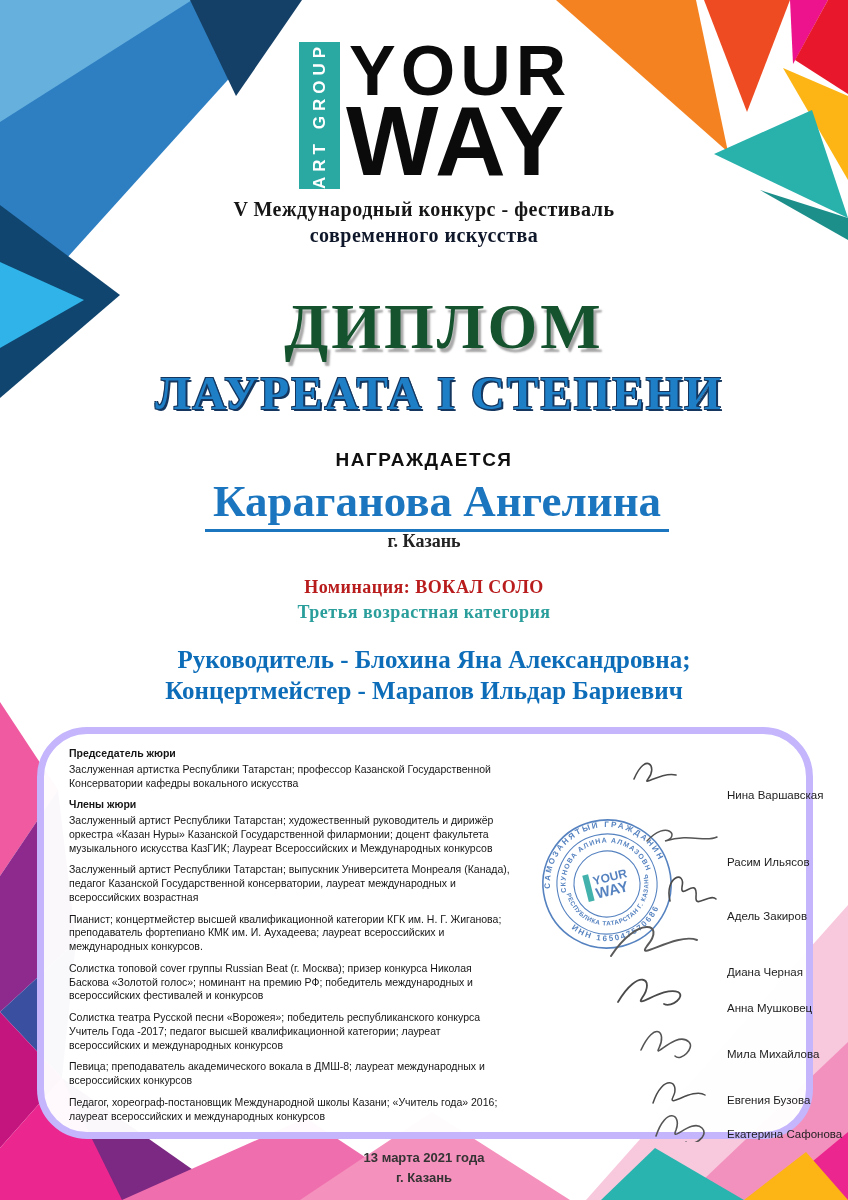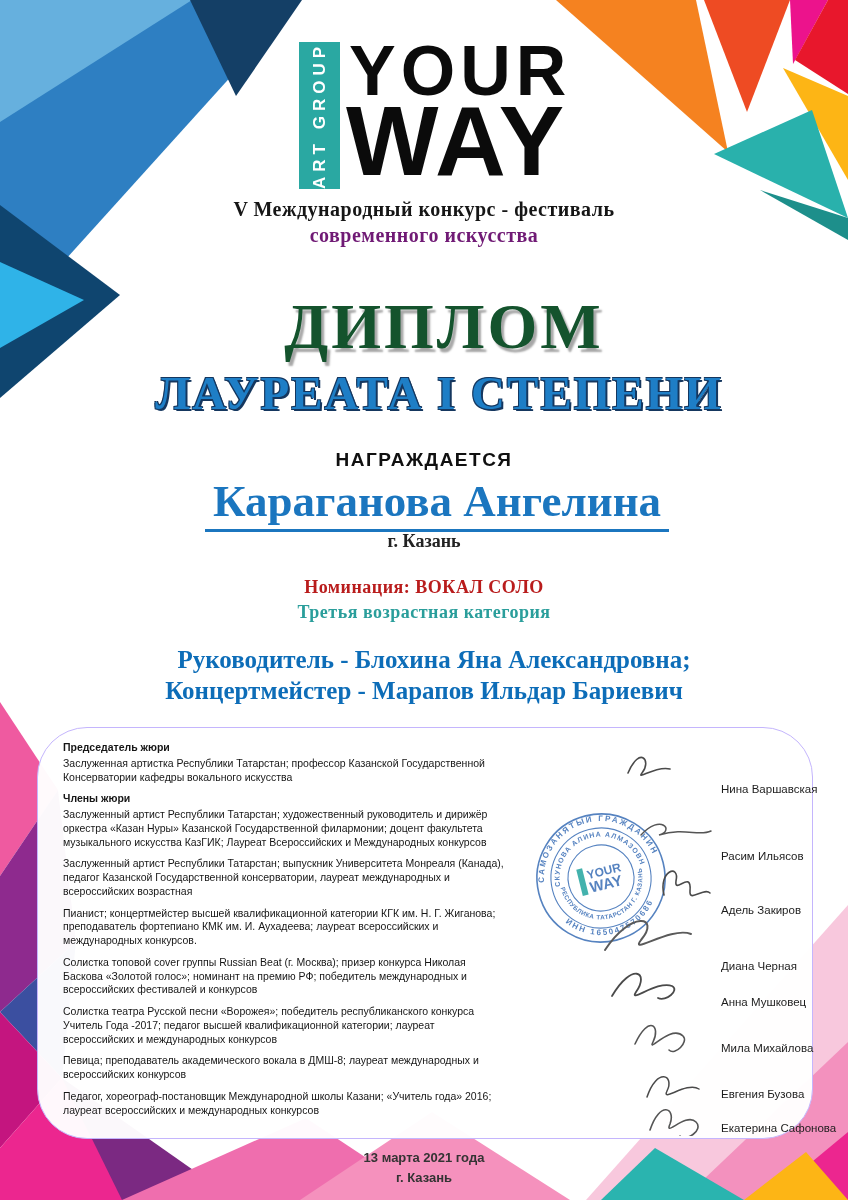--- a/index.html
+++ b/index.html
@@ -17,37 +17,37 @@
   .logo-bar { position:absolute; left:299px; top:42px; width:41px; height:147px;
     background:#2aa8a2; z-index:2; display:flex; align-items:center; justify-content:center; }
   .logo-bar span { writing-mode:vertical-rl; transform:rotate(180deg); color:#fff;
     font-weight:bold; font-size:17px; letter-spacing:5px; }
   .logo-your { position:absolute; left:349px; top:36px; z-index:2; color:#0b0b0b;
     font-weight:900; font-size:70px; line-height:1; letter-spacing:5px; }
   .logo-way  { position:absolute; left:346px; top:92px; z-index:2; color:#0b0b0b;
     font-weight:900; font-size:98px; line-height:1; letter-spacing:2px; }
 
   .header-l1 { top:198px; font-weight:bold; font-size:20px; letter-spacing:0.5px; color:#161616; }
-  .header-l2 { top:224px; font-weight:bold; font-size:20px; letter-spacing:0.5px; color:#701a75; }
+  .header-l2 { top:224px; font-weight:bold; font-size:20px; letter-spacing:0.5px; color:#0f172a; }
   .brand     { top:257px; font-weight:bold; font-size:22px; color:#161616; }
   .title     { top:290px; font-weight:bold; font-size:64px; letter-spacing:3px; color:#14532d;
                text-shadow:3px 4px 2px rgba(0,0,0,0.35);padding-left:40px; }
   .laureate  { top:366px; font-weight:bold; font-size:47px; letter-spacing:2px; color:#1e7ec6;
                text-shadow:2px 2px 0 #15375f, -1px -1px 0 #15375f, 1px -1px 0 #15375f, -1px 1px 0 #15375f;margin-left:30px; }
   .awarded   { top:449px; font-weight:bold; font-size:19px; letter-spacing:1.5px; color:#101010; }
   .recipient { top:475px; font-weight:bold; font-size:45px; color:#1b76bf;padding-left:26px; }
   .recipient span { display:inline-block; border-bottom:3px solid #1b76bf; padding:0 8px 2px; line-height:1.1; }
   .city      { top:531px; font-weight:bold; font-size:18px; color:#222; }
   .nom1      { top:577px; font-weight:bold; font-size:18px; letter-spacing:0.5px; color:#b91c1c; }
   .nom2      { top:602px; font-weight:bold; font-size:18px; letter-spacing:0.5px; color:#2a9e9b; }
   .sup1      { top:646px; font-weight:bold; font-size:25px; color:#0d6db8;padding-left:20px; }
   .sup2      { top:677px; font-weight:bold; font-size:25px; color:#0d6db8; }
 
   .jury-panel { position:absolute; left:37px; top:727px; width:776px; height:412px;
-    background:rgba(255,255,255,0.97); border:1px solid #c4b5fd; border-radius:50px; z-index:1; }
+    background:rgba(255,255,255,0.97); border:7px solid #c4b5fd; border-radius:50px; z-index:1; }
   .jury-text { position:absolute; left:25px; top:13px; width:445px;
     font-size:10.5px; line-height:1.31; color:#161616; }
   .jury-heading { font-weight:bold; margin:7px 0 2px; }
   .jury-heading:first-child { margin-top:0; }
   .jury-desc { margin:0 0 8px; }
   .jury-name { position:absolute; left:663px; width:145px; font-size:11.5px; color:#1d1d1d;padding-left:20px; }
   .stamp { position:absolute; left:493px; top:80px; width:140px; height:140px;
     transform:rotate(-14deg); opacity:0.88; }
   .signatures { position:absolute; left:558px; top:4px; }
 

